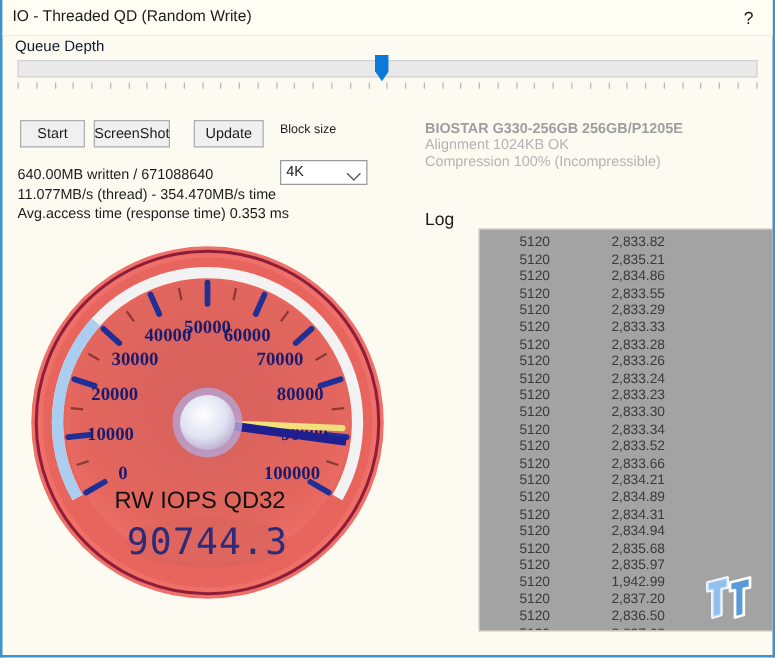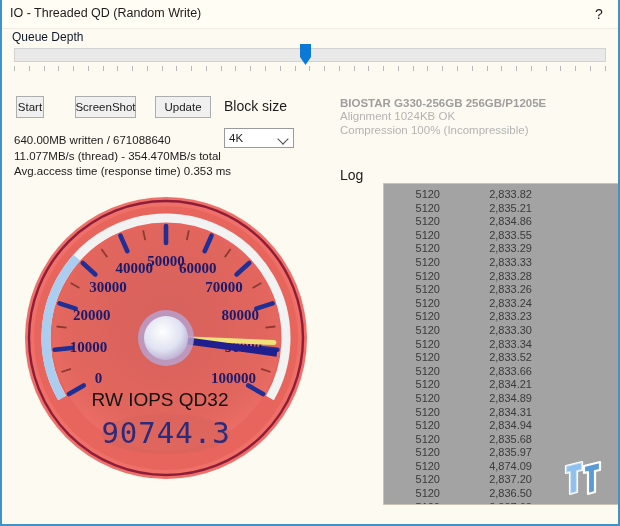--- a/index.html
+++ b/index.html
@@ -53,25 +53,25 @@
   }
   .ticks{position:absolute;left:0;top:20px;width:592px;height:7px;display:flex;justify-content:space-between;}
   .ticks i{display:block;width:1px;height:5px;background:#b9b9b9;}
   
   .btn{
     position:absolute;top:96px;height:22px;
     background:#f0f0f0;border:1px solid #adadad;box-sizing:border-box;
     font-family:"Liberation Sans", sans-serif;font-size:11.5px;color:#1b1b1b;
     display:flex;align-items:center;justify-content:center;cursor:default;
   }
-  .btn-start{left:14px;width:28px;}
+  .btn-start{left:14px;width:52px;}
   .btn-screenshot{left:73px;width:61px;}
   .btn-update{left:153px;width:56px;}
   
-  .bs-label{position:absolute;left:222px;top:98px;font-size:14px;color:#1b1b1b;}
+  .bs-label{position:absolute;left:222px;top:98px;font-size:10px;color:#1b1b1b;}
   .bs-select{
     position:absolute;left:222px;top:128px;width:70px;height:20px;
     background:#fff;border:1px solid #9a9a9a;box-sizing:border-box;
   }
   .bs-value{position:absolute;left:4px;top:3px;font-size:11.5px;color:#1b1b1b;}
   .bs-chev{
     position:absolute;right:6px;top:6px;width:7px;height:7px;
     border-right:1.3px solid #4a4a4a;border-bottom:1.3px solid #4a4a4a;
     transform:rotate(45deg);
   }
@@ -176,21 +176,21 @@
   <div class="btn btn-update">Update</div>
 
   <div class="bs-label">Block size</div>
   <div class="bs-select">
     <span class="bs-value">4K</span>
     <span class="bs-chev"></span>
   </div>
 
   <div class="stats">
     <div>640.00MB written / 671088640</div>
-    <div>11.077MB/s (thread) - 354.470MB/s total</div>
+    <div>11.077MB/s (thread) - 354.470MB/s time</div>
     <div>Avg.access time (response time) 0.353 ms</div>
   </div>
 
   <div class="drive">
     <div class="drive-title">BIOSTAR G330-256GB 256GB/P1205E</div>
     <div class="drive-line">Alignment 1024KB OK</div>
     <div class="drive-line">Compression 100% (Incompressible)</div>
   </div>
 
   <div class="log-label">Log</div>
@@ -271,21 +271,21 @@
         <div class="log-row">
           <span class="log-c1">5120</span>
           <span class="log-c2">2,835.68</span>
         </div>
         <div class="log-row">
           <span class="log-c1">5120</span>
           <span class="log-c2">2,835.97</span>
         </div>
         <div class="log-row">
           <span class="log-c1">5120</span>
-          <span class="log-c2">4,874.09</span>
+          <span class="log-c2">1,942.99</span>
         </div>
         <div class="log-row">
           <span class="log-c1">5120</span>
           <span class="log-c2">2,837.20</span>
         </div>
         <div class="log-row">
           <span class="log-c1">5120</span>
           <span class="log-c2">2,836.50</span>
         </div>
         <div class="log-row">

